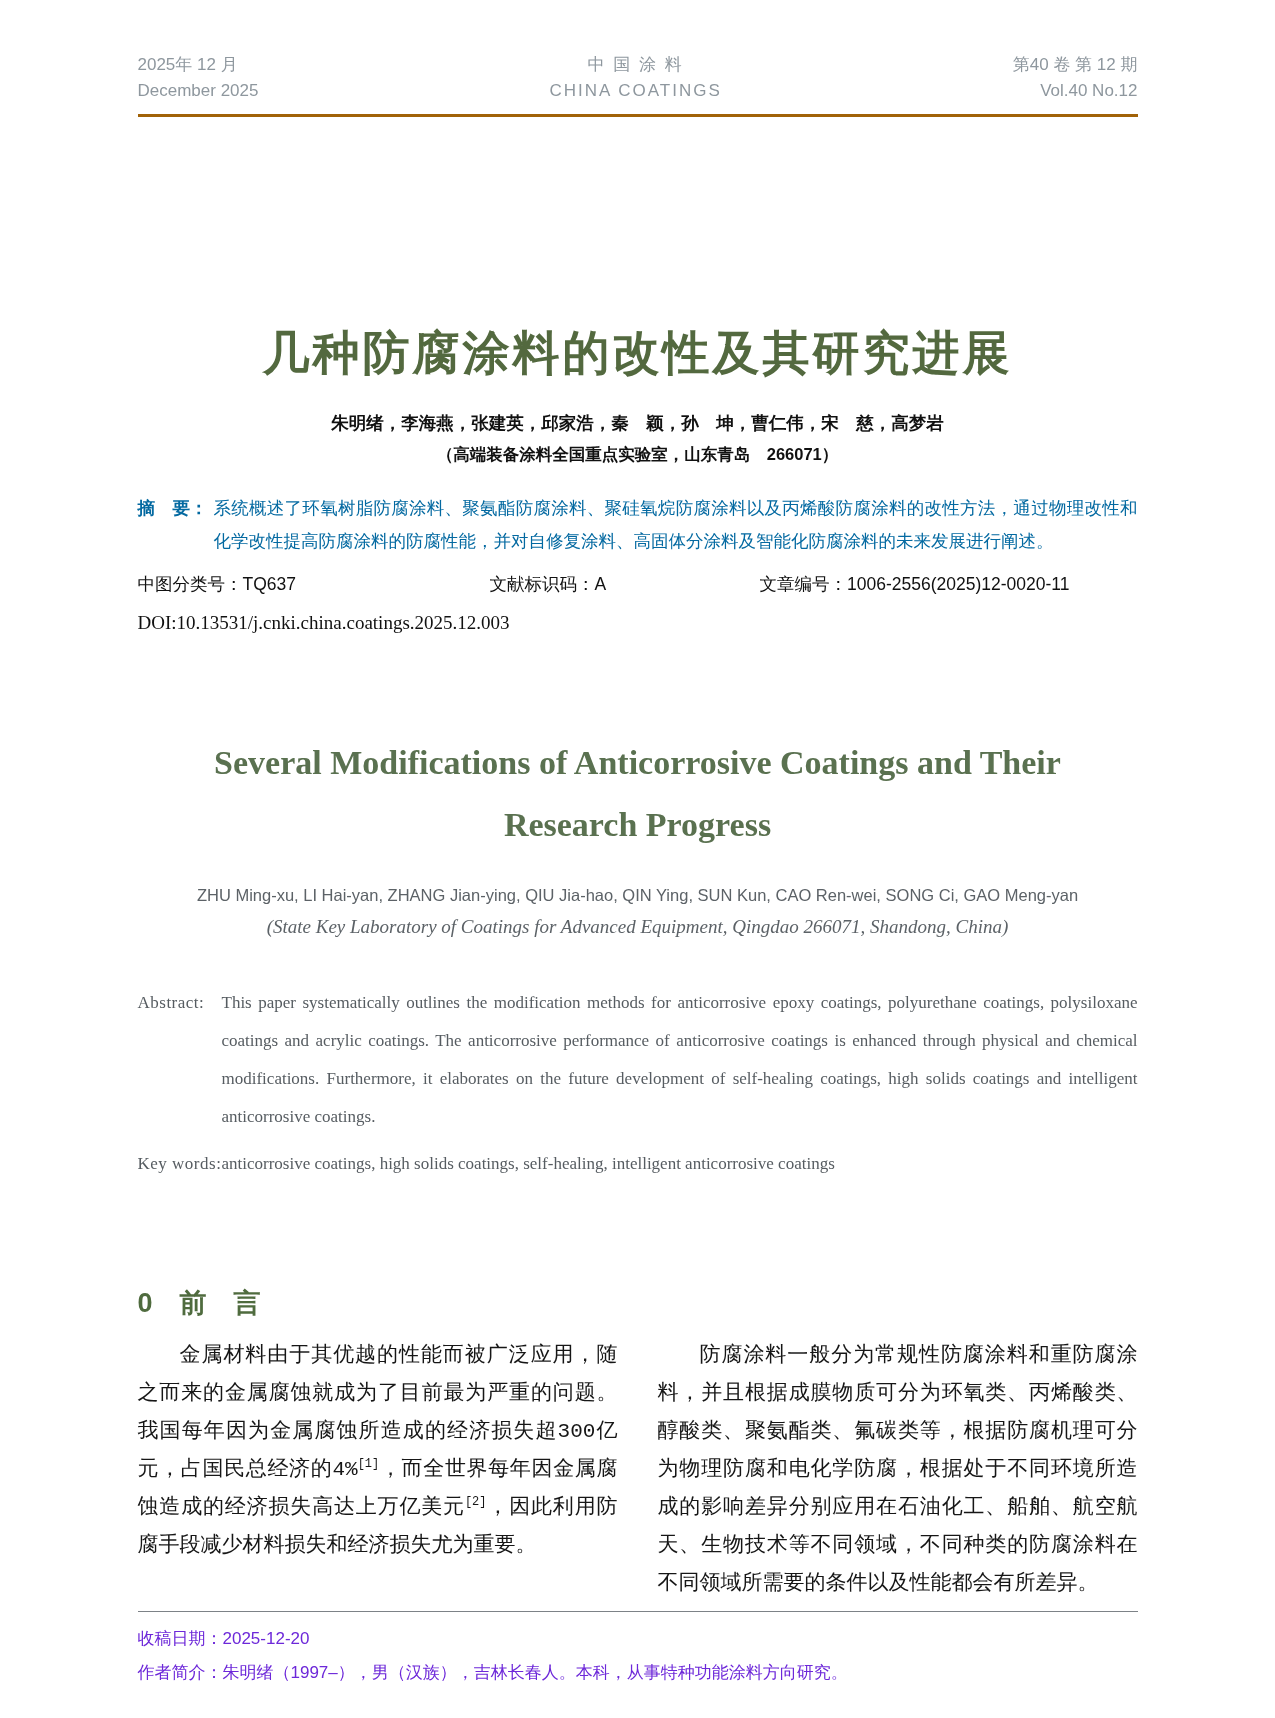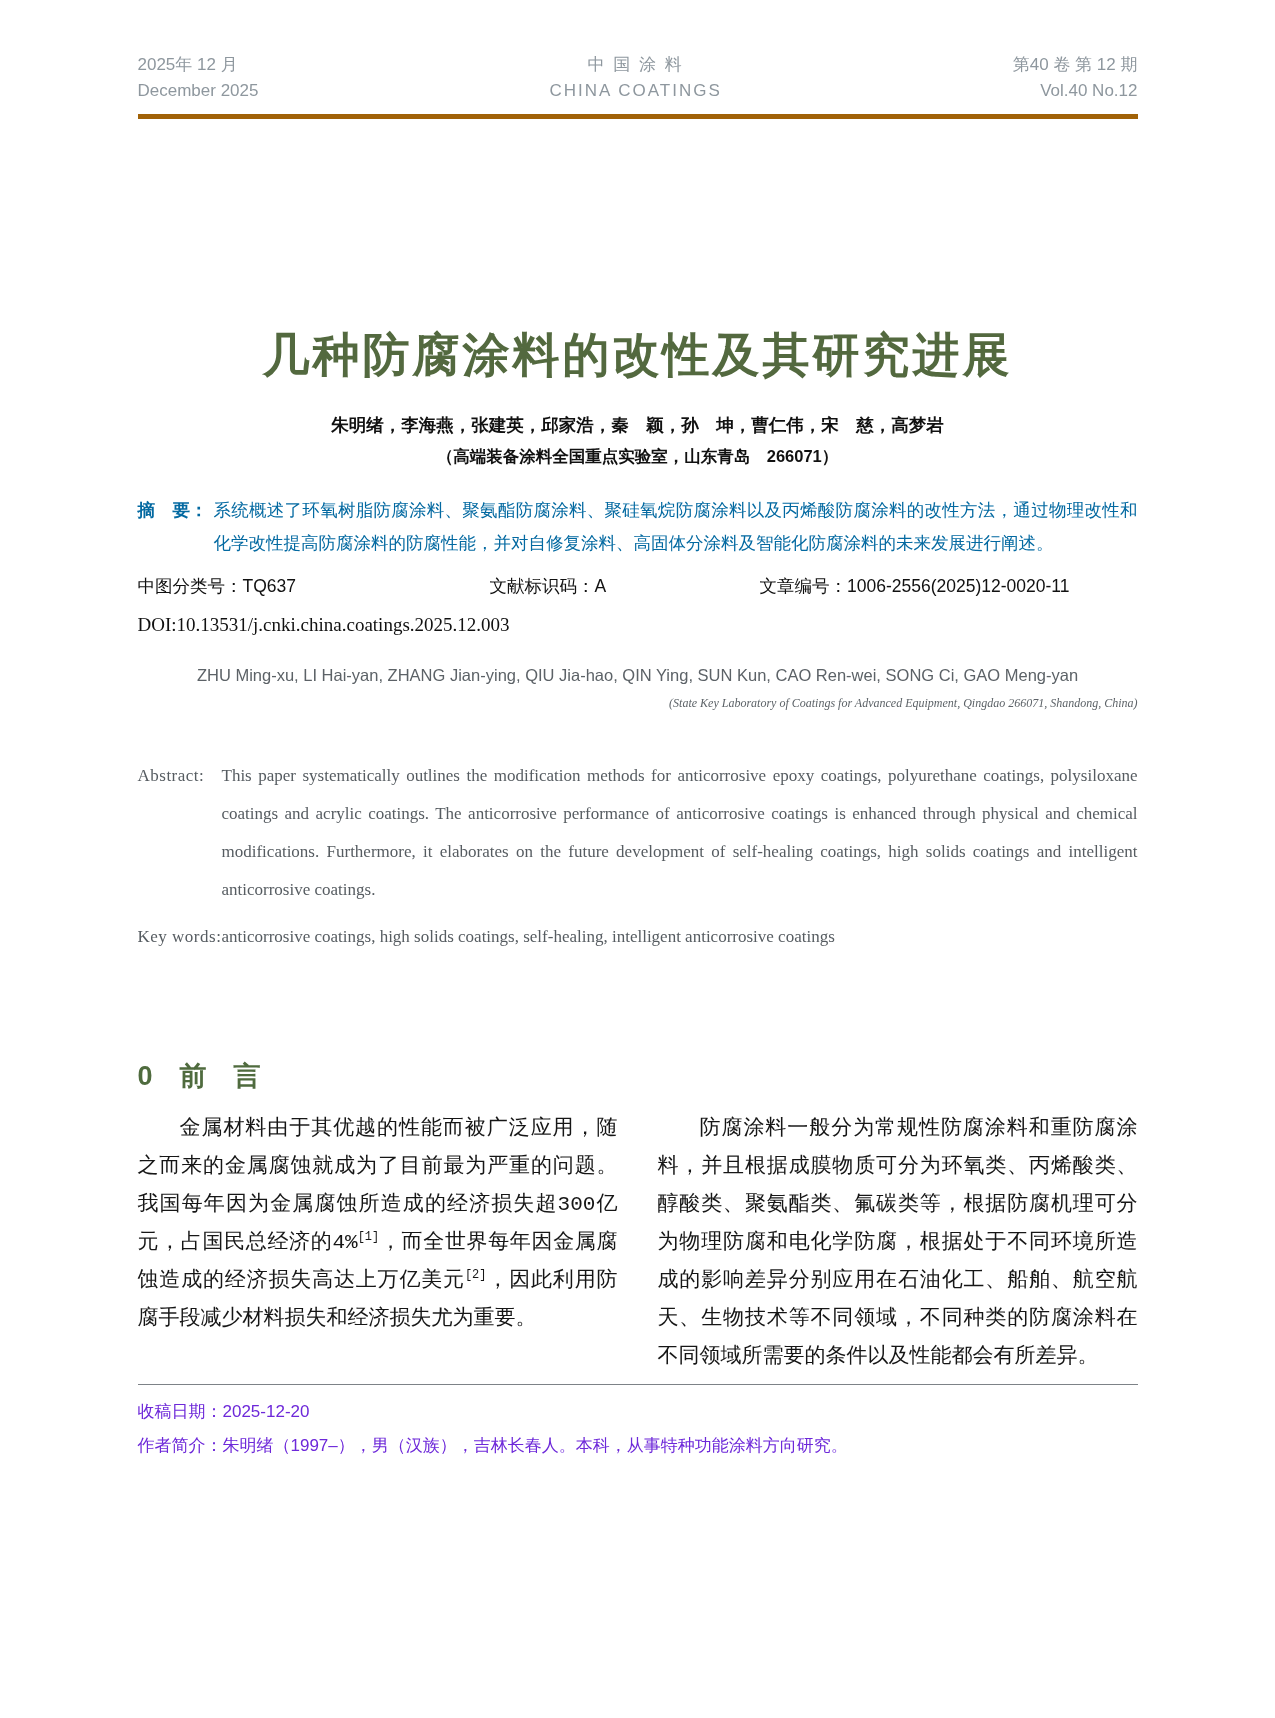--- a/index.html
+++ b/index.html
@@ -5,21 +5,21 @@
   html,body{margin:0;padding:0;}
   body{
     width:1275px;height:1718px;overflow:hidden;background:#ffffff;
     font-family:"Liberation Sans",sans-serif;color:#1a1a1a;position:relative;
   }
   .page{width:1000px;margin:0 auto;padding-top:52px;}
 
   
   .jheader{display:flex;justify-content:space-between;align-items:flex-end;
     color:#8e979e;font-size:17px;line-height:26px;
-    border-bottom:5px solid #a16207;padding-bottom:10px;}
+    border-bottom:3px solid #a16207;padding-bottom:10px;}
   .jheader .col{display:flex;flex-direction:column;}
   .jheader .c-left{text-align:left;}
   .jheader .c-center{text-align:center;letter-spacing:2px;}
   .jheader .c-right{text-align:right;}
 
   
   .title-cn{margin-top:205px;text-align:center;
     font-size:47px;font-weight:900;color:#53693f;letter-spacing:3px;
     font-family:"Liberation Sans",sans-serif;}
   .authors-cn{margin-top:26px;text-align:center;font-size:17.5px;font-weight:bold;color:#111;}
@@ -36,21 +36,21 @@
   .meta-row .m1{width:352px;}
   .meta-row .m2{width:270px;}
   .meta-row .m3{flex:1;}
   .doi-row{margin-top:16px;font-size:19px;color:#111;
     font-family:"Liberation Serif",serif;}
 
   
   .title-en{margin-top:98px;text-align:center;color:#5a7150;
     font-family:"Liberation Serif",serif;font-weight:bold;font-size:34px;line-height:62px;}
   .authors-en{margin-top:30px;text-align:center;font-size:16.5px;color:#5c6267;}
-  .affil-en{margin-top:11px;text-align:right;font-size:12px;color:#5c6267;
+  .affil-en{margin-top:11px;text-align:center;font-size:19px;color:#5c6267;
     font-family:"Liberation Serif",serif;font-style:italic;}
 
   
   .hang-en{display:flex;margin-top:46px;font-size:17px;line-height:38px;color:#565c61;
     font-family:"Liberation Serif",serif;}
   .hang-en .lbl{flex:none;width:84px;letter-spacing:0.5px;}
   .hang-en .txt{flex:1;text-align:justify;}
   .hang-en.kw{margin-top:9px;}
   .hang-en.kw .txt{text-align:left;}
 
@@ -98,20 +98,24 @@
   </div>
 
 
   <div class="meta-row">
     <span class="m1">中图分类号：TQ637</span>
     <span class="m2">文献标识码：A</span>
     <span class="m3">文章编号：1006-2556(2025)12-0020-11</span>
   </div>
   <div class="doi-row">DOI:10.13531/j.cnki.china.coatings.2025.12.003</div>
 
+  <div class="title-en">
+    <div>Several Modifications of Anticorrosive Coatings and Their</div>
+    <div>Research Progress</div>
+  </div>
   <div class="authors-en">ZHU Ming-xu, LI Hai-yan, ZHANG Jian-ying, QIU Jia-hao, QIN Ying, SUN Kun, CAO Ren-wei, SONG Ci, GAO Meng-yan</div>
   <div class="affil-en">(State Key Laboratory of Coatings for Advanced Equipment, Qingdao 266071, Shandong, China)</div>
 
   <div class="hang-en">
     <span class="lbl">Abstract:</span>
     <span class="txt">This paper systematically outlines the modification methods for anticorrosive epoxy coatings, polyurethane coatings, polysiloxane coatings and acrylic coatings. The anticorrosive performance of anticorrosive coatings is enhanced through physical and chemical modifications. Furthermore, it elaborates on the future development of self-healing coatings, high solids coatings and intelligent anticorrosive coatings.</span>
   </div>
   <div class="hang-en kw">
     <span class="lbl">Key words:</span>
     <span class="txt">anticorrosive coatings, high solids coatings, self-healing, intelligent anticorrosive coatings</span>

